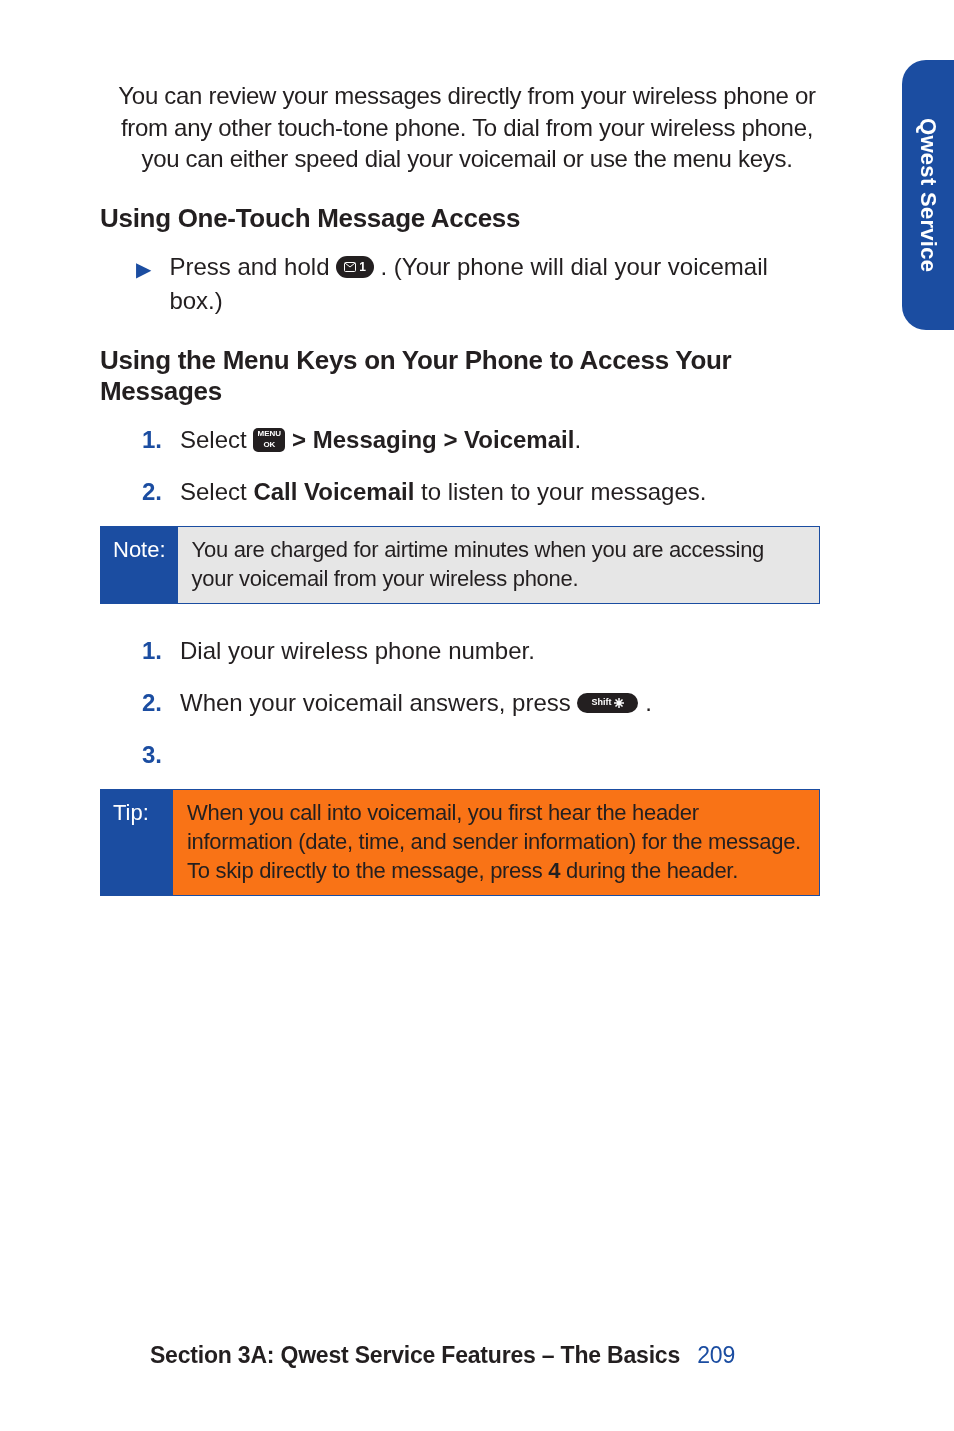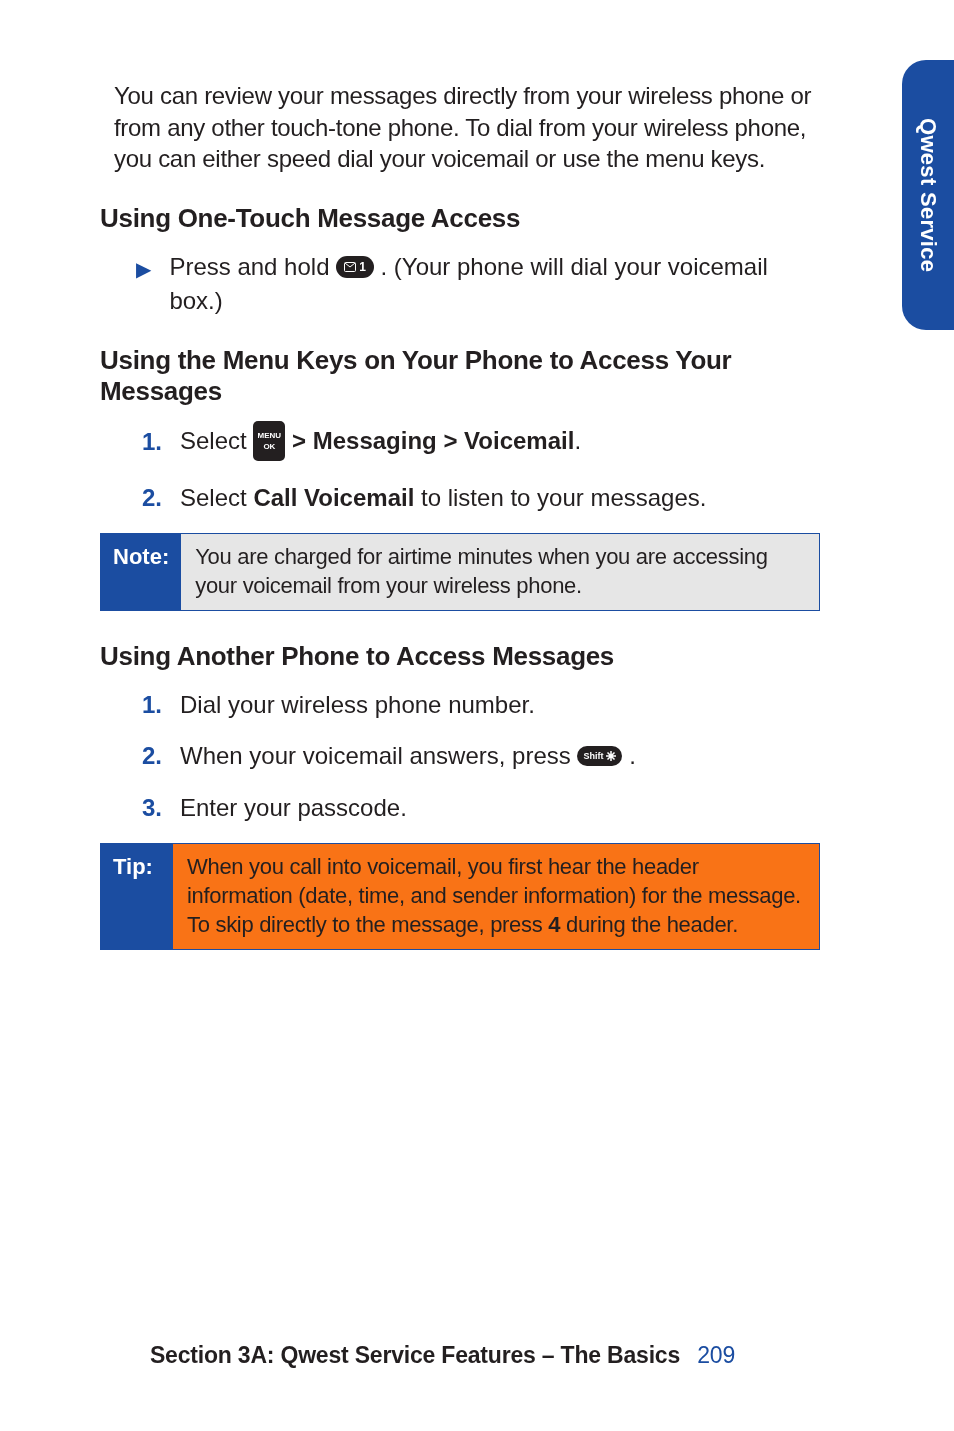--- a/index.html
+++ b/index.html
@@ -54,20 +54,21 @@
     font-family: Arial, Helvetica, sans-serif;
     letter-spacing: -0.5px;
   }
   p.intro {
     margin: 0 0 28px 14px;
     font-size: 24px;
     line-height: 1.32;
     font-family: Arial, Helvetica, sans-serif;
     font-stretch: condensed;
     letter-spacing: -0.3px;
+    text-align: center;
   }
   h2.sub {
     font-weight: 700;
     font-size: 26px;
     margin: 0 0 16px 0;
     font-family: Arial, Helvetica, sans-serif;
     letter-spacing: -0.3px;
   }
   .bullet-row {
     display: flex;
@@ -114,42 +115,42 @@
     height: 22px;
     padding: 0 8px;
     font-size: 11px;
     font-weight: 700;
     vertical-align: middle;
     line-height: 1;
     position: relative;
     top: -2px;
     gap: 3px;
   }
-  .key.small { height: 20px; padding: 0 6px; font-size: 9px; }
+  .key.small { height: 20px; padding: 0 14px; font-size: 9px; }
   .key.menu {
     border-radius: 5px;
-    height: 40px;
+    height: 24px;
     width: 32px;
     padding: 0;
     font-size: 8px;
     line-height: 1;
     flex-direction: column;
   }
   .key svg { display: block; }
   .callout {
     display: flex;
     border: 1.5px solid #1b4da1;
     margin: 2px 0 30px 0;
   }
   .callout.note .body { background: #e6e6e6; }
   .callout.tip .body { background: #f97316; }
   .callout .tag {
     background: #1b4da1;
     color: #fff;
-    font-weight: 700;
+    font-weight: 400;
     font-size: 22px;
     padding: 10px 12px 0 12px;
     min-width: 72px;
     box-sizing: border-box;
   }
   .callout .body {
     flex: 1;
     padding: 8px 12px 10px 14px;
     font-size: 22px;
     line-height: 1.32;
@@ -224,21 +225,20 @@
           <span>Select </span><span class="bold">Call Voicemail</span><span> to listen to your messages.</span>
         </span>
       </li>
     </ol>
 
     <div class="callout note">
       <div class="tag">Note:</div>
       <div class="body">You are charged for airtime minutes when you are accessing your voicemail from your wireless phone.</div>
     </div>
 
-    <h2 class="sub">Using Another Phone to Access Messages</h2>
 
     <ol class="steps">
       <li>
         <span class="num">1.</span>
         <span>Dial your wireless phone number.</span>
       </li>
       <li>
         <span class="num">2.</span>
         <span>
           <span>When your voicemail answers, press </span>
@@ -246,21 +246,20 @@
             <span>Shift</span>
             <svg width="10" height="10" viewBox="0 0 10 10">
               <path d="M5 0 L5 10 M0 5 L10 5 M1.5 1.5 L8.5 8.5 M8.5 1.5 L1.5 8.5" stroke="#fff" stroke-width="1.5"></path>
             </svg>
           </span>
           <span>.</span>
         </span>
       </li>
       <li>
         <span class="num">3.</span>
-        <span>Enter your passcode.</span>
       </li>
     </ol>
 
     <div class="callout tip">
       <div class="tag">Tip:</div>
       <div class="body">
         <span>When you call into voicemail, you first hear the header information (date, time, and sender information) for the message. To skip directly to the message, press </span><span class="bold">4</span><span> during the header.</span>
       </div>
     </div>
 

